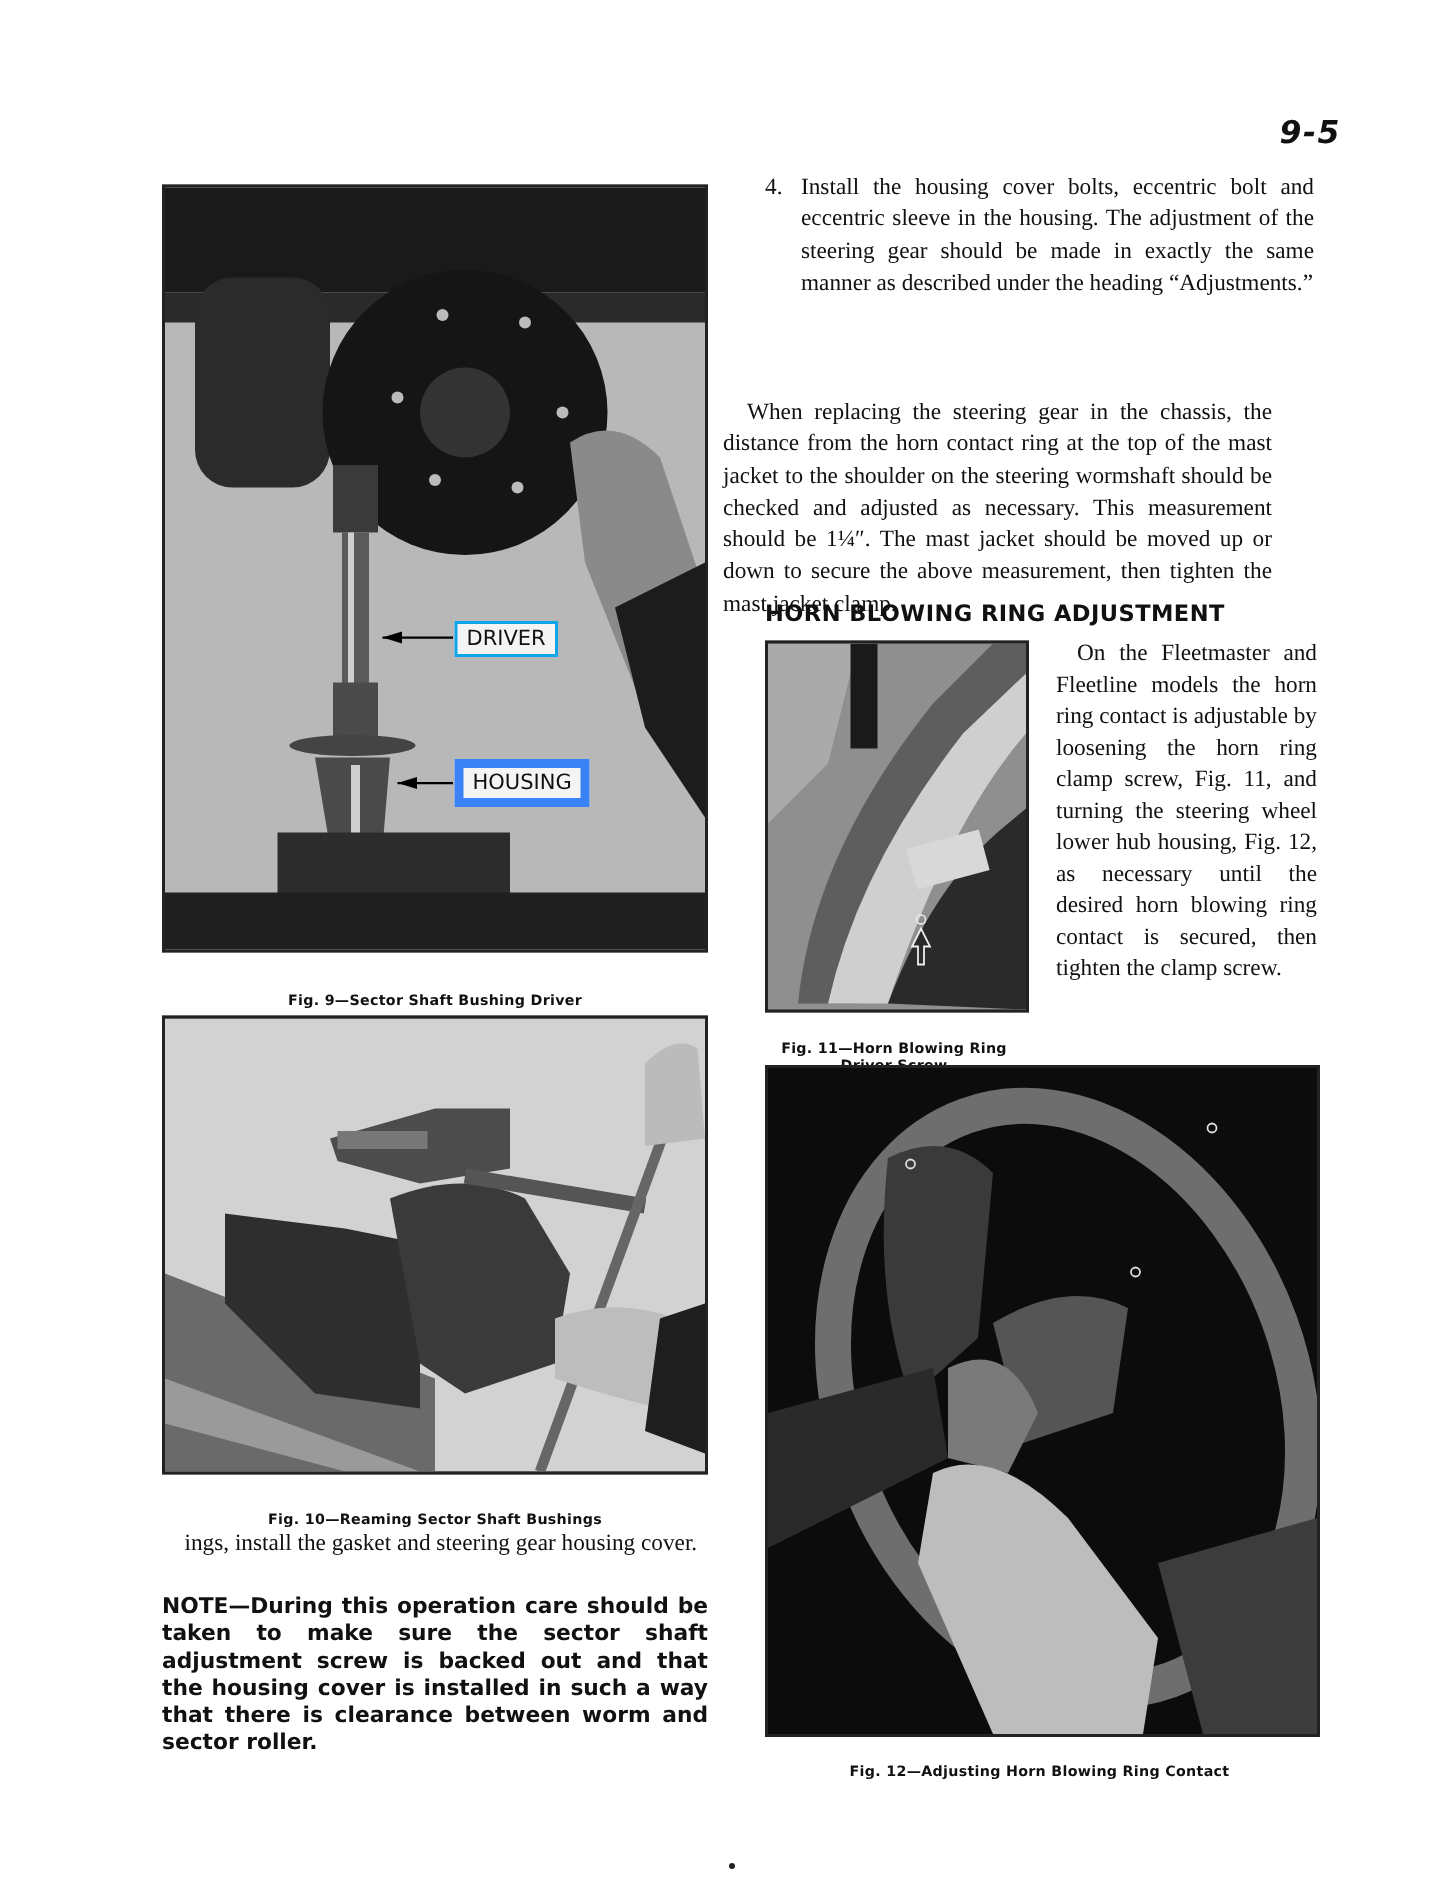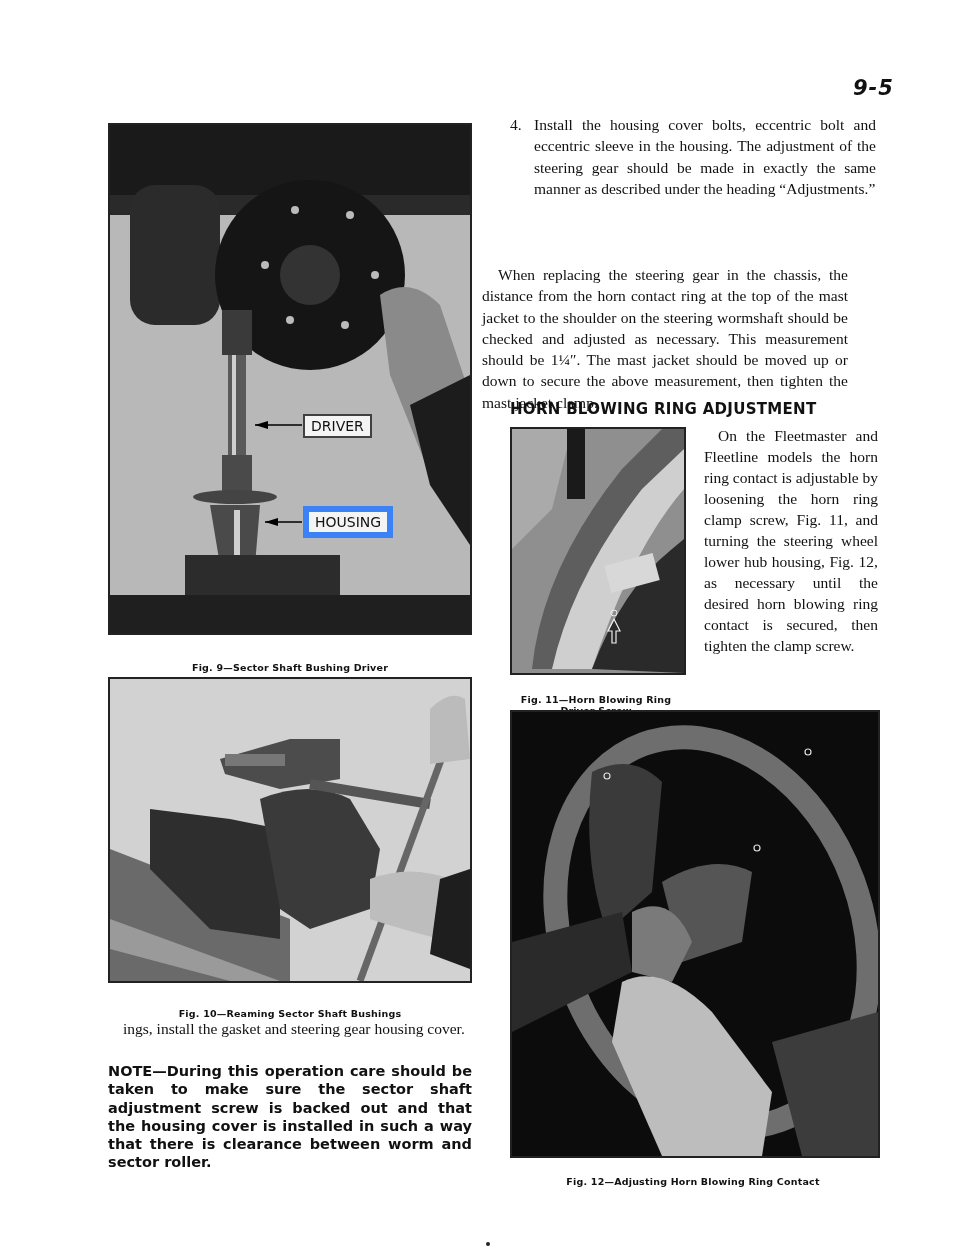--- a/index.html
+++ b/index.html
@@ -57,21 +57,21 @@
     <path d="M100 380 L150 380 L145 440 L110 440 Z" fill="#4a4a4a"></path>
     <rect x="124" y="385" width="6" height="55" fill="#cfcfcf"></rect>
     <rect x="75" y="430" width="155" height="50" fill="#2c2c2c"></rect>
     <rect x="0" y="470" width="360" height="38" fill="#1f1f1f"></rect>
     <line x1="145" y1="300" x2="192" y2="300" stroke="#000" stroke-width="1.5"></line>
     <polygon points="145,300 158,296 158,304" fill="#000"></polygon>
     <line x1="155" y1="397" x2="192" y2="397" stroke="#000" stroke-width="1.5"></line>
     <polygon points="155,397 168,393 168,401" fill="#000"></polygon>
   </svg>
 </div>
-<div class="abs sans" style="left:303px; top:414px; padding:2px 6px; border:2px solid #404040; background:#f4f4f4; font-size:14px;">DRIVER</div>
+<div class="abs sans" style="left:303px; top:414px; padding:2px 6px; border:2px solid #0ea5e9; background:#f4f4f4; font-size:14px;">DRIVER</div>
 <div class="abs sans" style="left:303px; top:506px; padding:2px 6px; border:6px solid #3b82f6; background:#f4f4f4; font-size:14px;">HOUSING</div>
 <div class="abs sans caption" style="left:108px; top:646px; width:364px;">Fig. 9—Sector Shaft Bushing Driver</div>
 
 <div class="abs photo" style="left:108px; top:677px; width:360px; height:302px;">
   <svg viewBox="0 0 360 302" preserveAspectRatio="none">
     <rect width="360" height="302" fill="#d2d2d2"></rect>
     <polygon points="0,170 0,302 180,302 180,240" fill="#6a6a6a"></polygon>
     <polygon points="0,240 0,270 120,302 170,302" fill="#9a9a9a"></polygon>
     <polygon points="40,130 120,140 170,150 170,260 100,250 40,190" fill="#2e2e2e"></polygon>
     <path d="M150 120 Q200 100 240 120 L270 170 L260 230 L200 250 L170 230 Z" fill="#3a3a3a"></path>

